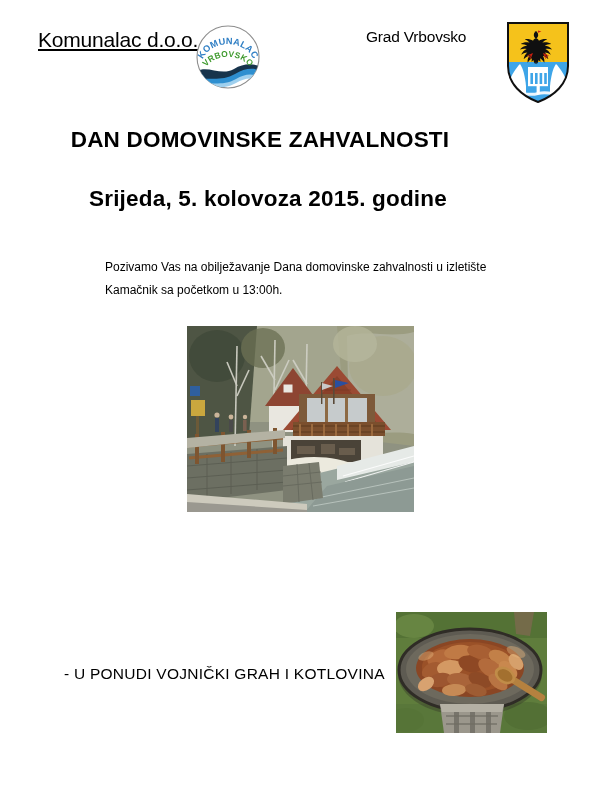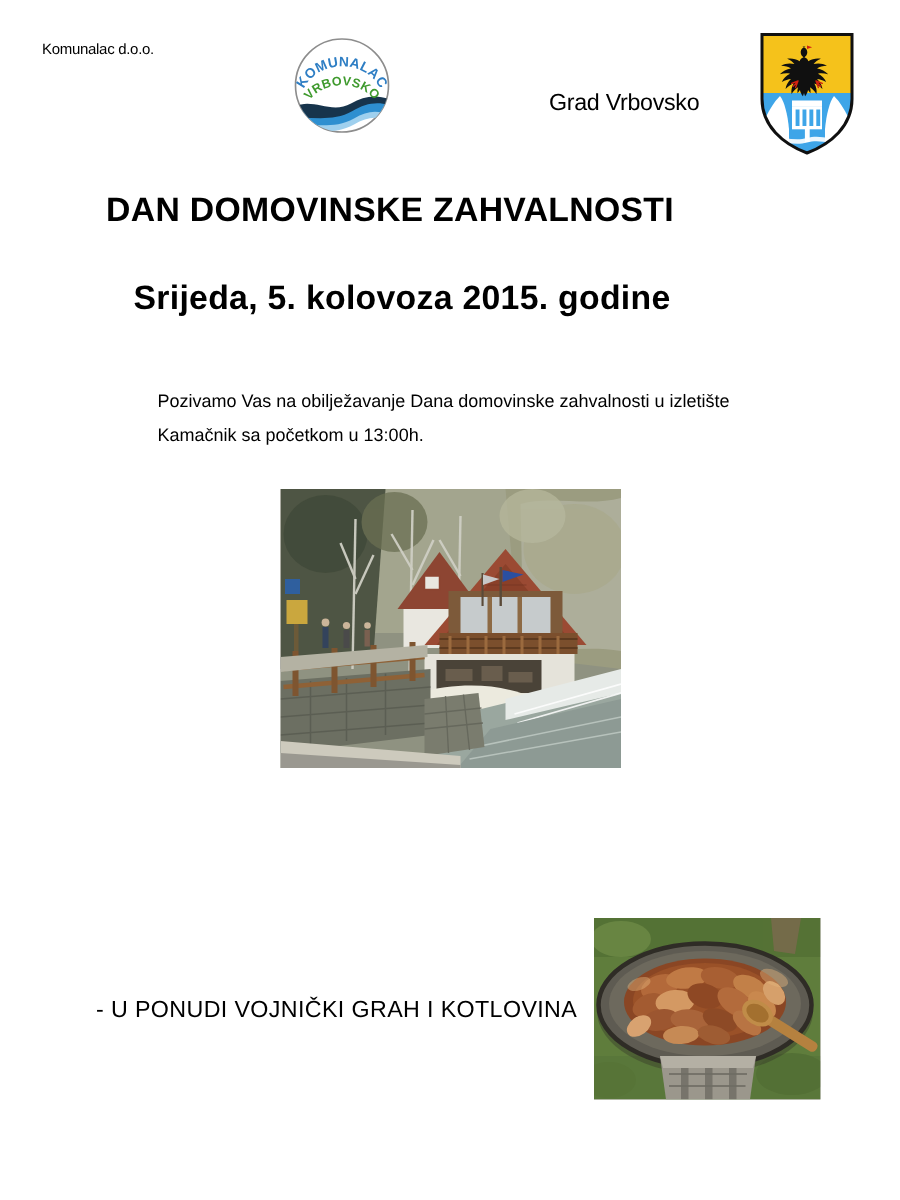--- a/index.html
+++ b/index.html
@@ -15,34 +15,34 @@
     position: relative;
     width: 600px;
     height: 800px;
     background: #ffffff;
     overflow: hidden;
   }
 
   
   .hdr-komunalac-label {
     position: absolute;
-    left: 28px;
+    left: 38px;
     top: 28px;
-    font-size: 10px;
+    font-size: 21px;
     letter-spacing: -0.2px;
     white-space: nowrap;
+    text-decoration: underline;
   }
   .hdr-grad-label {
     position: absolute;
     left: 366px;
     top: 28px;
     font-size: 15.5px;
     letter-spacing: -0.2px;
     white-space: nowrap;
-    margin-top: 32px;
   }
 
   
   .komunalac-logo {
     position: absolute;
     left: 188px;
     top: 17px;
     width: 80px;
     height: 80px;
   }

